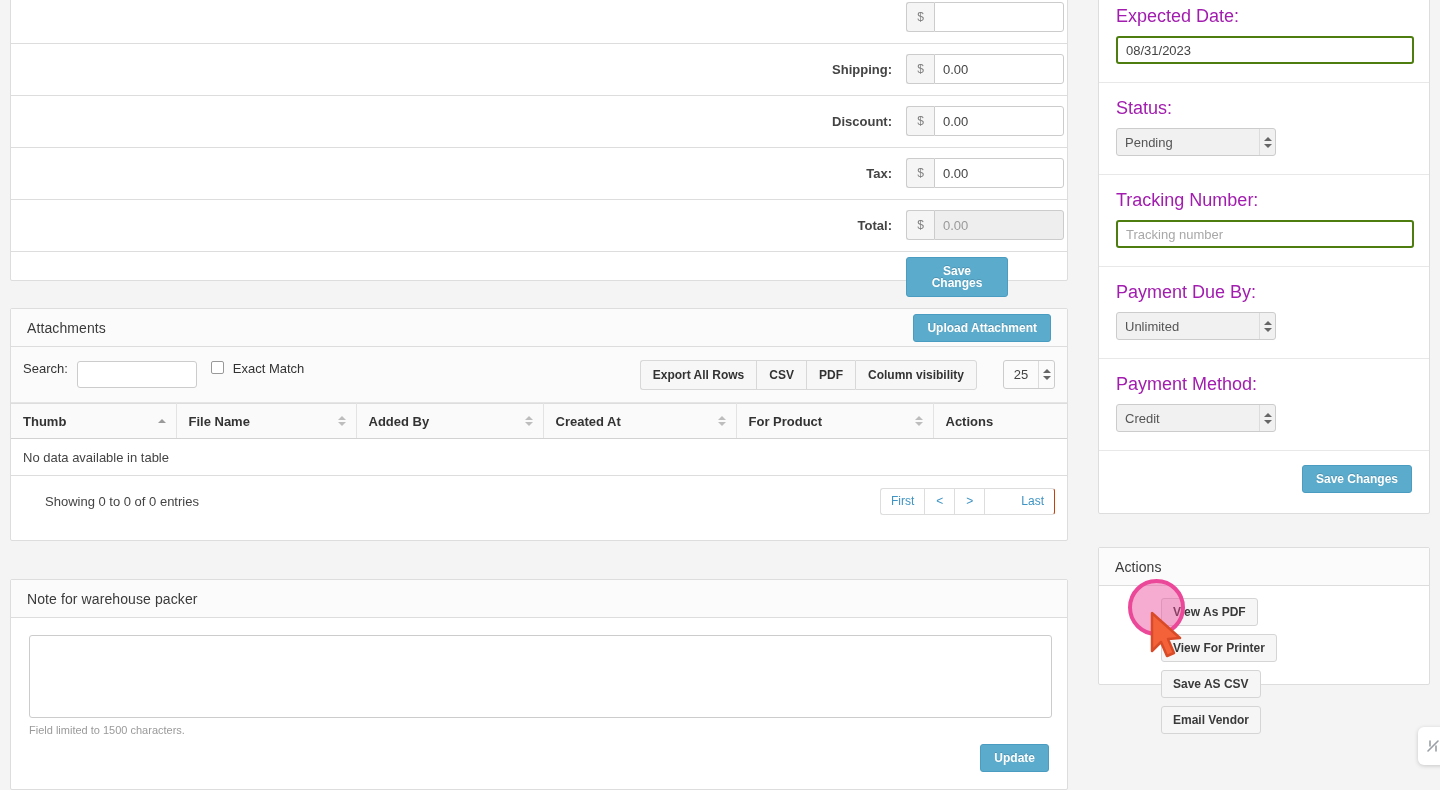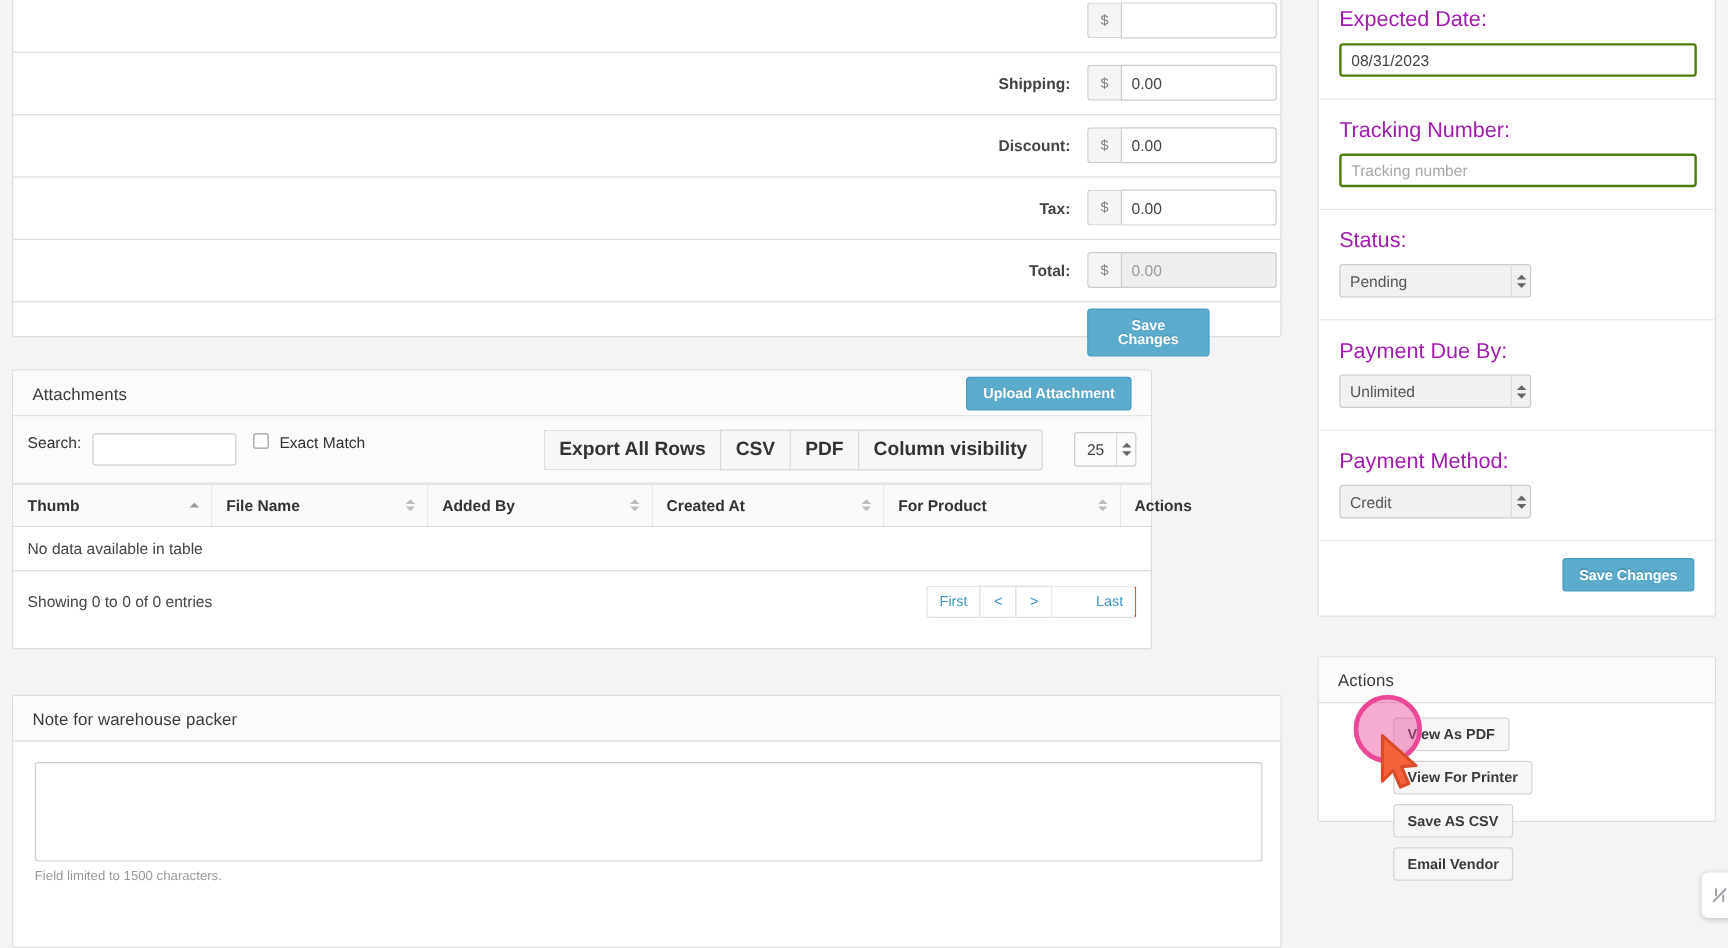--- a/index.html
+++ b/index.html
@@ -59,21 +59,21 @@
     padding: 7px 11px;
     border-radius: 3px;
     cursor: pointer;
     line-height: 1;
     margin-left: 48px;
   }
   .btn-export {
     background: #f7f7f7;
     border: 1px solid #d8d8d8;
     color: #333;
-    font-size: 16px;
+    font-size: 12px;
     font-weight: bold;
     padding: 8px 12px;
     cursor: pointer;
     line-height: 1;
   }
 
   
   #totals-panel { left: 10px; top: -10px; width: 1058px; height: 291px; }
   .ttable { width: 100%; border-collapse: collapse; }
   .ttable tr { border-bottom: 1px solid #dddddd; }
@@ -110,21 +110,21 @@
     color: #444;
     background: #ffffff;
     font-family: "Liberation Sans", sans-serif;
     outline: none;
     min-width: 0;
   }
   .ig-input[disabled] { background: #eeeeee; color: #9a9a9a; }
   .row-save { text-align: right; padding-right: 59px !important; }
 
   
-  #attach-panel { left: 10px; top: 308px; width: 950px; height: 233px; }
+  #attach-panel { left: 10px; top: 308px; width: 1058px; height: 233px; }
   .dt-toolbar {
     height: 56px;
     display: flex;
     align-items: center;
     padding: 0 12px;
     border-bottom: 1px solid #e5e5e5;
     background: #fbfbfb;
     justify-content: space-between;
   }
   .dt-left { display: flex; gap: 9px; }
@@ -206,21 +206,21 @@
     font-size: 13px;
     color: #444;
     border-bottom: 1px solid #dddddd;
   }
   .dt-footer {
     height: 50px;
     display: flex; align-items: center;
     justify-content: space-between;
     padding: 0 12px;
   }
-  .dt-info { font-size: 13px; color: #444; }
+  .dt-info { font-size: 13px; color: #444; margin-left: 22px; }
   .pager { display: flex; }
   .pg {
     min-width: 30px; height: 27px;
     border: 1px solid #dddddd;
     border-right: none;
     background: #ffffff;
     color: #3f94c4;
     font-size: 12px;
     display: flex; align-items: center; justify-content: center;
     padding: 0 10px;
@@ -462,42 +462,45 @@
   </div>
 
   <div class="panel" id="note-panel">
     <div class="panel-head">
       <span class="panel-title">Note for warehouse packer</span>
     </div>
     <div class="note-body">
       <textarea class="note-area" style=""></textarea>
       <div class="note-help">Field limited to 1500 characters.</div>
     </div>
+    <div class="note-footer">
+      <button class="btn-blue">Update</button>
+    </div>
   </div>
 
   <div class="panel" id="details-panel">
     <div class="fld-row">
       <div class="fld-label">Expected Date:</div>
       <input class="fld-input" value="08/31/2023" style="">
-    </div>
-    <div class="fld-row">
-      <div class="fld-label">Tracking Number:</div>
-      <input class="fld-input" placeholder="Tracking number" style="">
     </div>
     <div class="fld-row">
       <div class="fld-label">Status:</div>
       <div class="fld-select">
         <span class="sel-val">Pending</span>
         <span class="spin">
             <i class="up"></i>
             <i class="dn"></i>
           </span>
       </div>
     </div>
     <div class="fld-row">
+      <div class="fld-label">Tracking Number:</div>
+      <input class="fld-input" placeholder="Tracking number" style="">
+    </div>
+    <div class="fld-row">
       <div class="fld-label">Payment Due By:</div>
       <div class="fld-select">
         <span class="sel-val">Unlimited</span>
         <span class="spin">
             <i class="up"></i>
             <i class="dn"></i>
           </span>
       </div>
     </div>
     <div class="fld-row">

